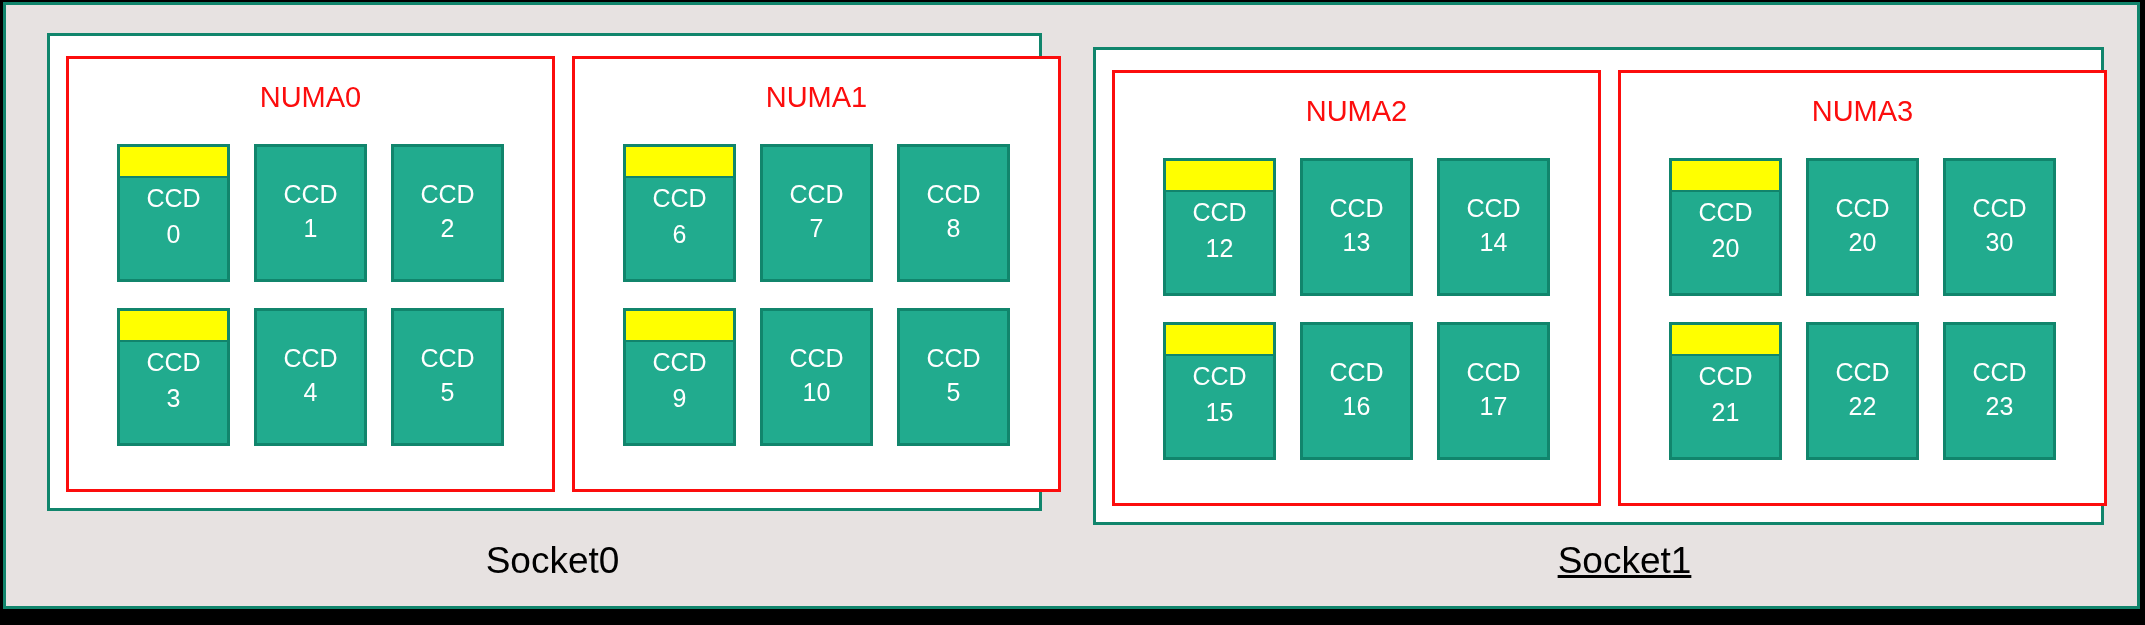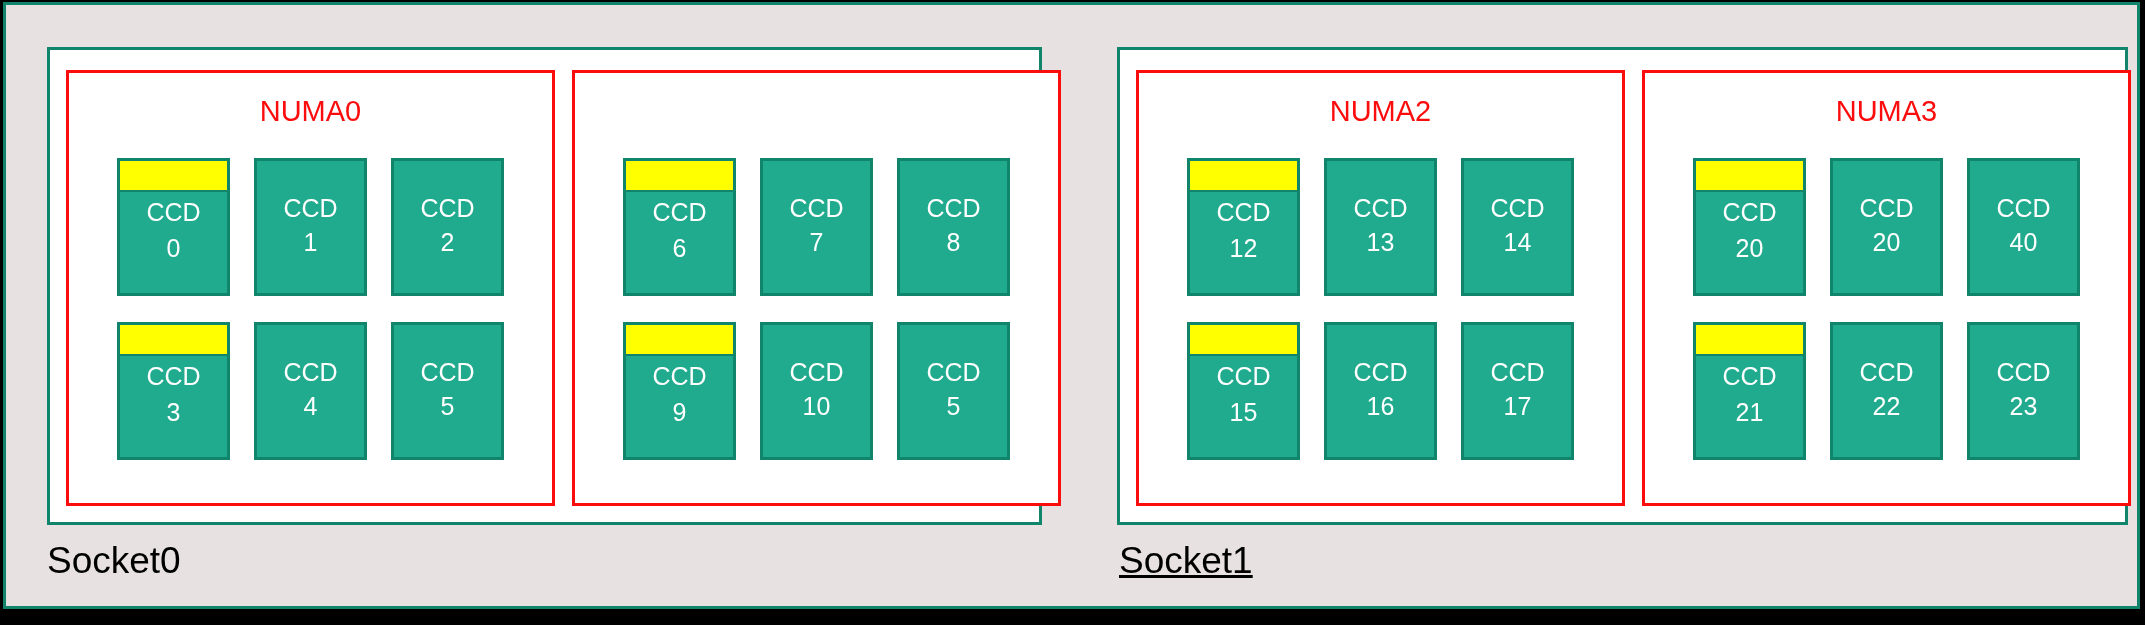--- a/index.html
+++ b/index.html
@@ -34,29 +34,29 @@
     border: 3px solid #11856c;
   }
 
   
   .socket-box {
     position: absolute;
     box-sizing: border-box;
     background: #ffffff;
     border: 3px solid #11856c;
   }
-  #socket-0-box { left: 41px;  top: 42px; width: 995px; height: 478px; }
-  #socket-1-box { left: 1087px; top: 42px; width: 1011px; height: 478px; margin-left: 24px; }
+  #socket-0-box { left: 41px;  top: 28px; width: 995px; height: 478px; }
+  #socket-1-box { left: 1087px; top: 42px; width: 1011px; height: 478px; }
 
   
   .socket-caption {
     position: absolute;
     top: 534px;
     width: 1011px;
-    text-align: left;
+    text-align: center;
     font-size: 37px;
     color: #000000;
     line-height: 44px;
     white-space: nowrap;
   }
   #socket-0-caption { left: 41px; }
   #socket-1-caption { left: 1113px; text-decoration: underline; }
 
   
   .numa-box {
@@ -188,20 +188,21 @@
               <div class="ccd-box">
                 <div class="ccd-text">
                   <div class="ccd-name">CCD</div>
                   <div class="ccd-id">5</div>
                 </div>
               </div>
             </div>
           </div>
       </div>
       <div class="numa-box numa-right">
+        <div class="numa-label">NUMA1</div>
         <div class="ccd-grid">
             <div class="ccd-row">
               <div class="ccd-box has-highlight">
                 <div class="ccd-highlight"></div>
                 <div class="ccd-text">
                   <div class="ccd-name">CCD</div>
                   <div class="ccd-id">6</div>
                 </div>
               </div>
               <div class="ccd-box">
@@ -303,21 +304,21 @@
               </div>
               <div class="ccd-box">
                 <div class="ccd-text">
                   <div class="ccd-name">CCD</div>
                   <div class="ccd-id">20</div>
                 </div>
               </div>
               <div class="ccd-box">
                 <div class="ccd-text">
                   <div class="ccd-name">CCD</div>
-                  <div class="ccd-id">40</div>
+                  <div class="ccd-id">30</div>
                 </div>
               </div>
             </div>
             <div class="ccd-row">
               <div class="ccd-box has-highlight">
                 <div class="ccd-highlight"></div>
                 <div class="ccd-text">
                   <div class="ccd-name">CCD</div>
                   <div class="ccd-id">21</div>
                 </div>

